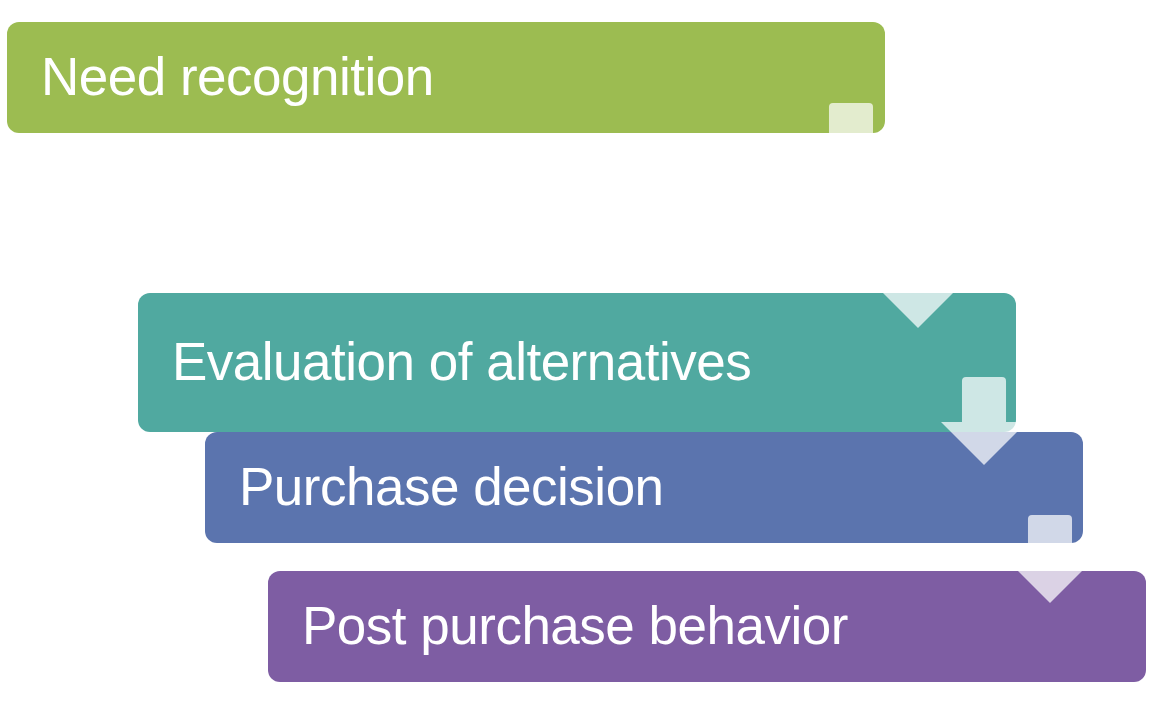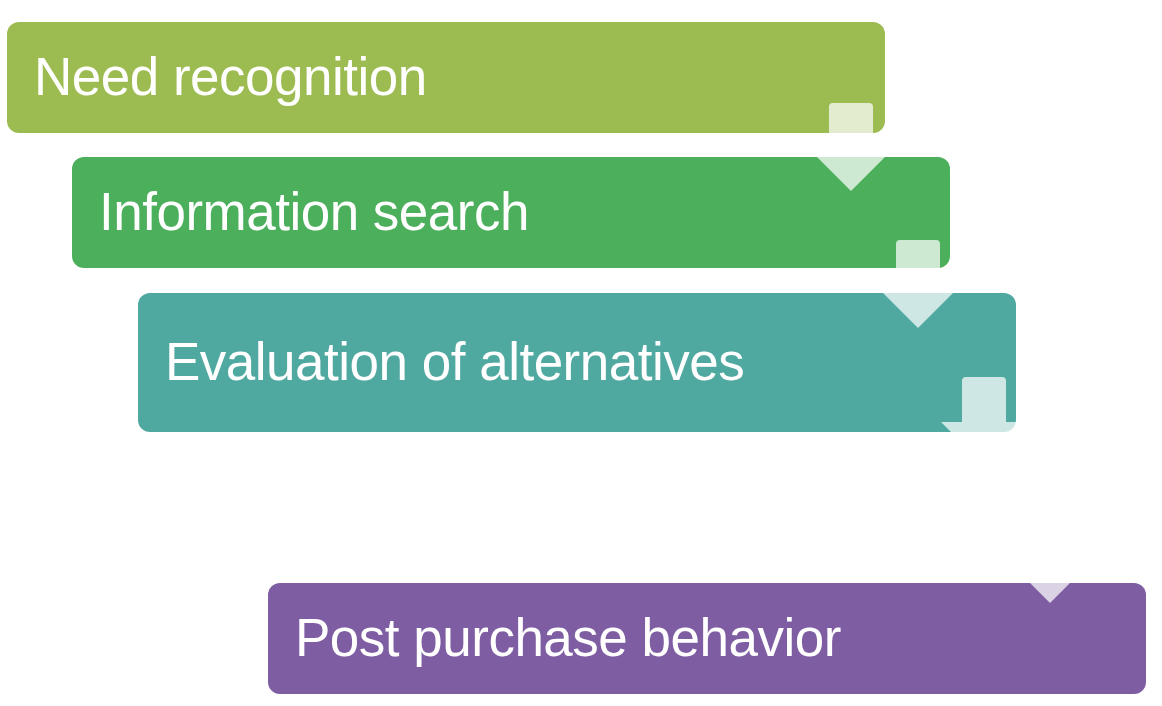--- a/index.html
+++ b/index.html
@@ -27,21 +27,21 @@
     z-index: 1;
   }
   .step-label {
     color: #ffffff;
     font-family: "Liberation Sans", sans-serif;
     font-size: 53px;
     font-weight: 400;
     letter-spacing: -0.5px;
     white-space: nowrap;
     line-height: 1;
-    padding-left: 27px;
+    padding-left: 34px;
     margin-top: -2px;
   }
   .flow-arrow {
     position: absolute;
     z-index: 3;
     pointer-events: none;
   }
   .flow-arrow svg {
     display: block;
     overflow: visible;
@@ -49,30 +49,30 @@
 </style>
 </head>
 <body>
 
 <div id="stage">
 
   <div class="step-bar" style="left: 7px; top: 22px; width: 878px; height: 111px; background-color: rgb(156, 188, 81);">
     <span class="step-label" style="color: rgb(255, 255, 255);">Need recognition</span>
   </div>
 
-  <div class="step-bar" style="left: 72px; top: 157px; width: 878px; height: 111px; background-color: rgb(76, 175, 92);">
-    <span class="step-label" style="color: rgb(255, 255, 255);">Information search</span>
-  </div>
 
   <div class="step-bar" style="left: 138px; top: 293px; width: 878px; height: 139px; background-color: rgb(80, 169, 160);">
     <span class="step-label" style="color: rgb(255, 255, 255);">Evaluation of alternatives</span>
   </div>
 
+  <div class="step-bar" style="left: 205px; top: 432px; width: 878px; height: 111px; background-color: rgb(91, 116, 174);">
+    <span class="step-label" style="color: rgb(255, 255, 255);">Purchase decision</span>
+  </div>
 
-  <div class="step-bar" style="left: 268px; top: 571px; width: 878px; height: 111px; background-color: rgb(126, 93, 163); margin-top: 12px;">
+  <div class="step-bar" style="left: 268px; top: 571px; width: 878px; height: 111px; background-color: rgb(126, 93, 163);">
     <span class="step-label" style="color: rgb(255, 255, 255);">Post purchase behavior</span>
   </div>
 
   <div class="flow-arrow" style="left: 808px; top: 103px; width: 86px; height: 88px;">
       <svg width="86" height="88" viewBox="0 0 86 88">
         <path d="M 20.983999999999998 4 Q 20.983999999999998 0 24.983999999999998 0 L 61.016000000000005 0 Q 65.016 0 65.016 4 L 65.016 45.056 L 86 45.056 L 43 88 L 0 45.056 L 20.983999999999998 45.056 Z" fill="#ffffff" fill-opacity="0.72"></path>
       </svg>
     </div>
   <div class="flow-arrow" style="left: 875px; top: 240px; width: 86px; height: 88px;">
       <svg width="86" height="88" viewBox="0 0 86 88">

